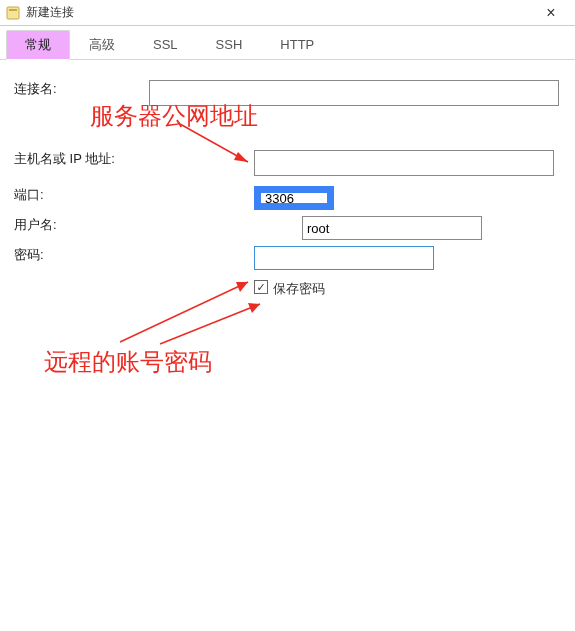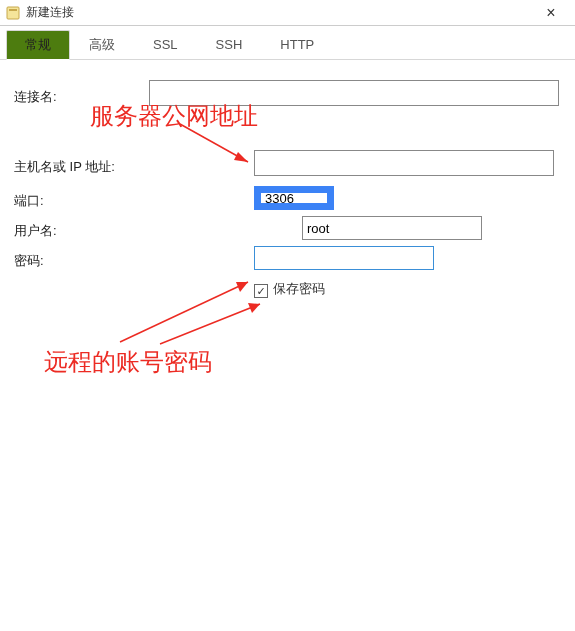--- a/index.html
+++ b/index.html
@@ -58,34 +58,34 @@
       color: #555;
       cursor: pointer;
       border: 1px solid transparent;
       margin-top: 4px;
       position: relative;
     }
     .tab.active {
       color: #222;
       border: 1px solid #d7d7d7;
       border-bottom: 1px solid #fff;
-      background: #4d7c0f;
+      background: #f0abfc;
       border-radius: 2px 2px 0 0;
       font-weight: 500;
       margin-bottom: -1px;
     }
 
     .form-area {
       position: relative;
       padding: 18px 14px;
     }
 
     .row {
       display: flex;
-      align-items: flex-end;
+      align-items: flex-start;
       margin-bottom: 10px;
     }
     .row .label {
       width: 110px;
       font-size: 13px;
       color: #222;
     }
     .row.conn-name { margin-top: 2px; margin-bottom: 44px; }
     .row.conn-name .spacer { width: 25px; }
     .row.conn-name input.text-input {

